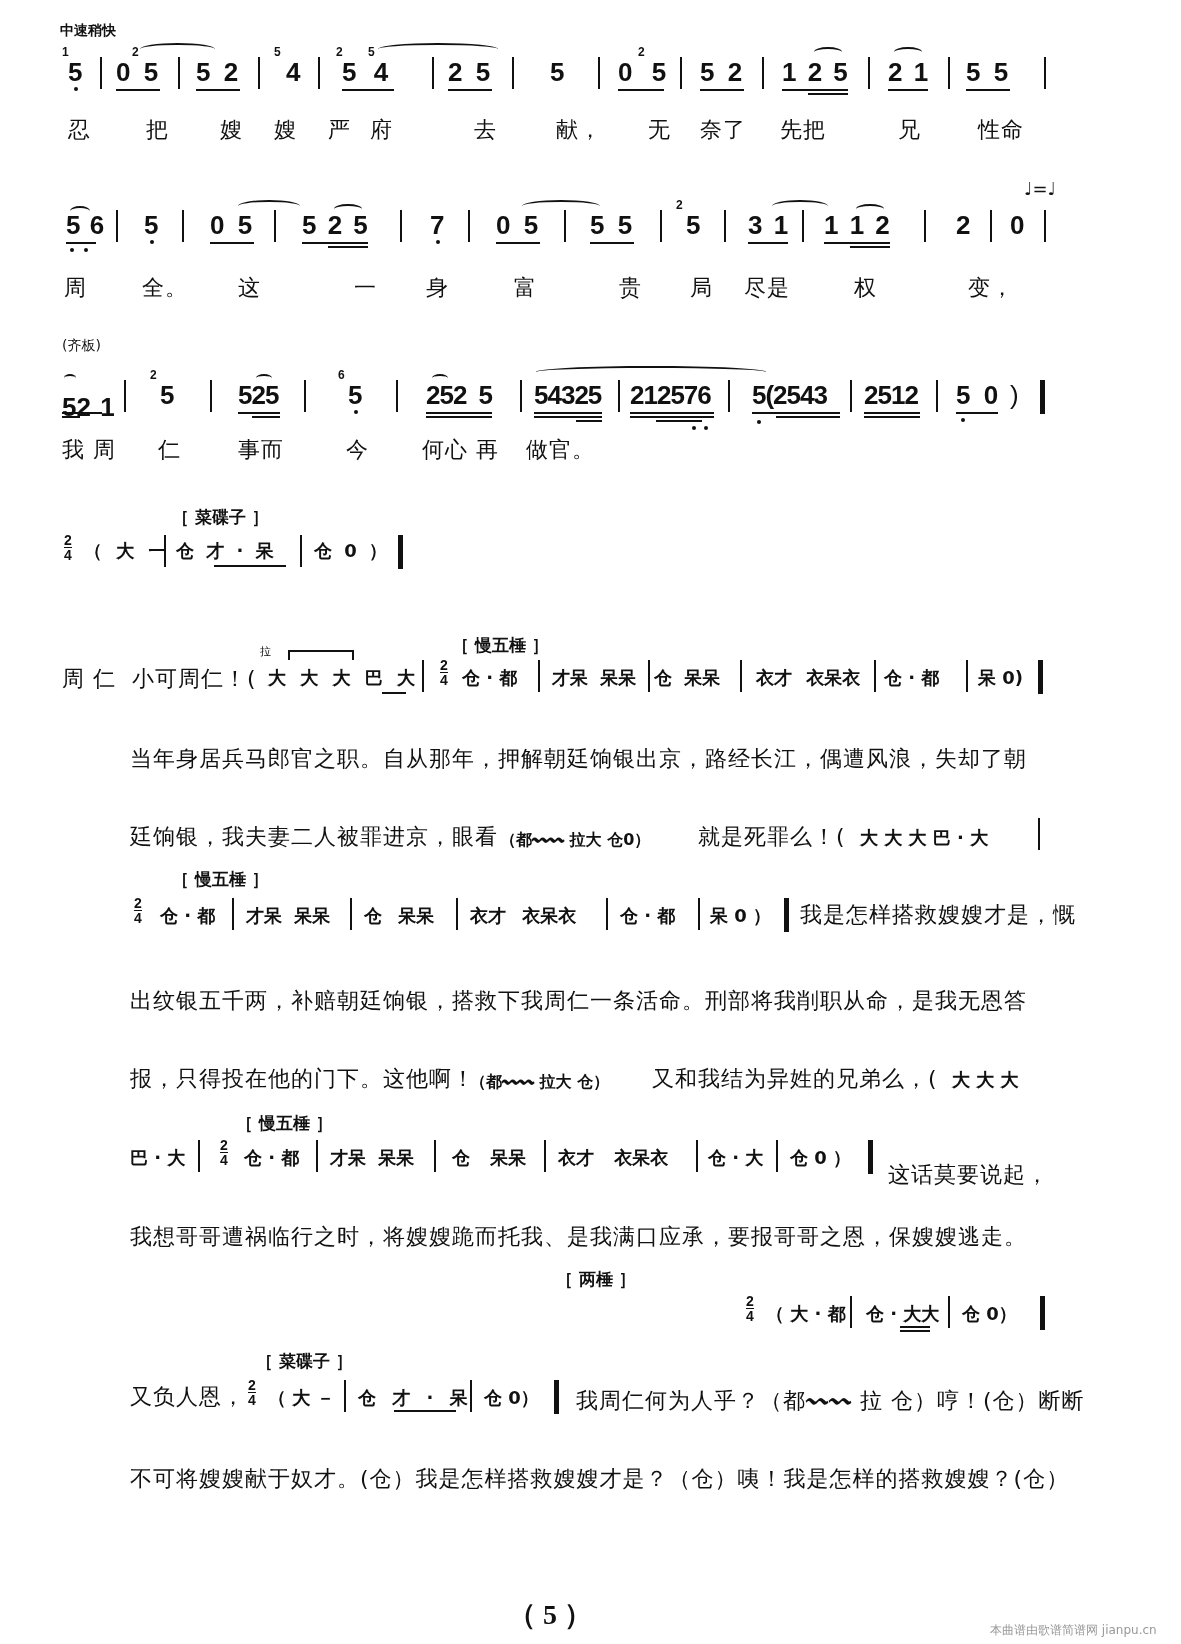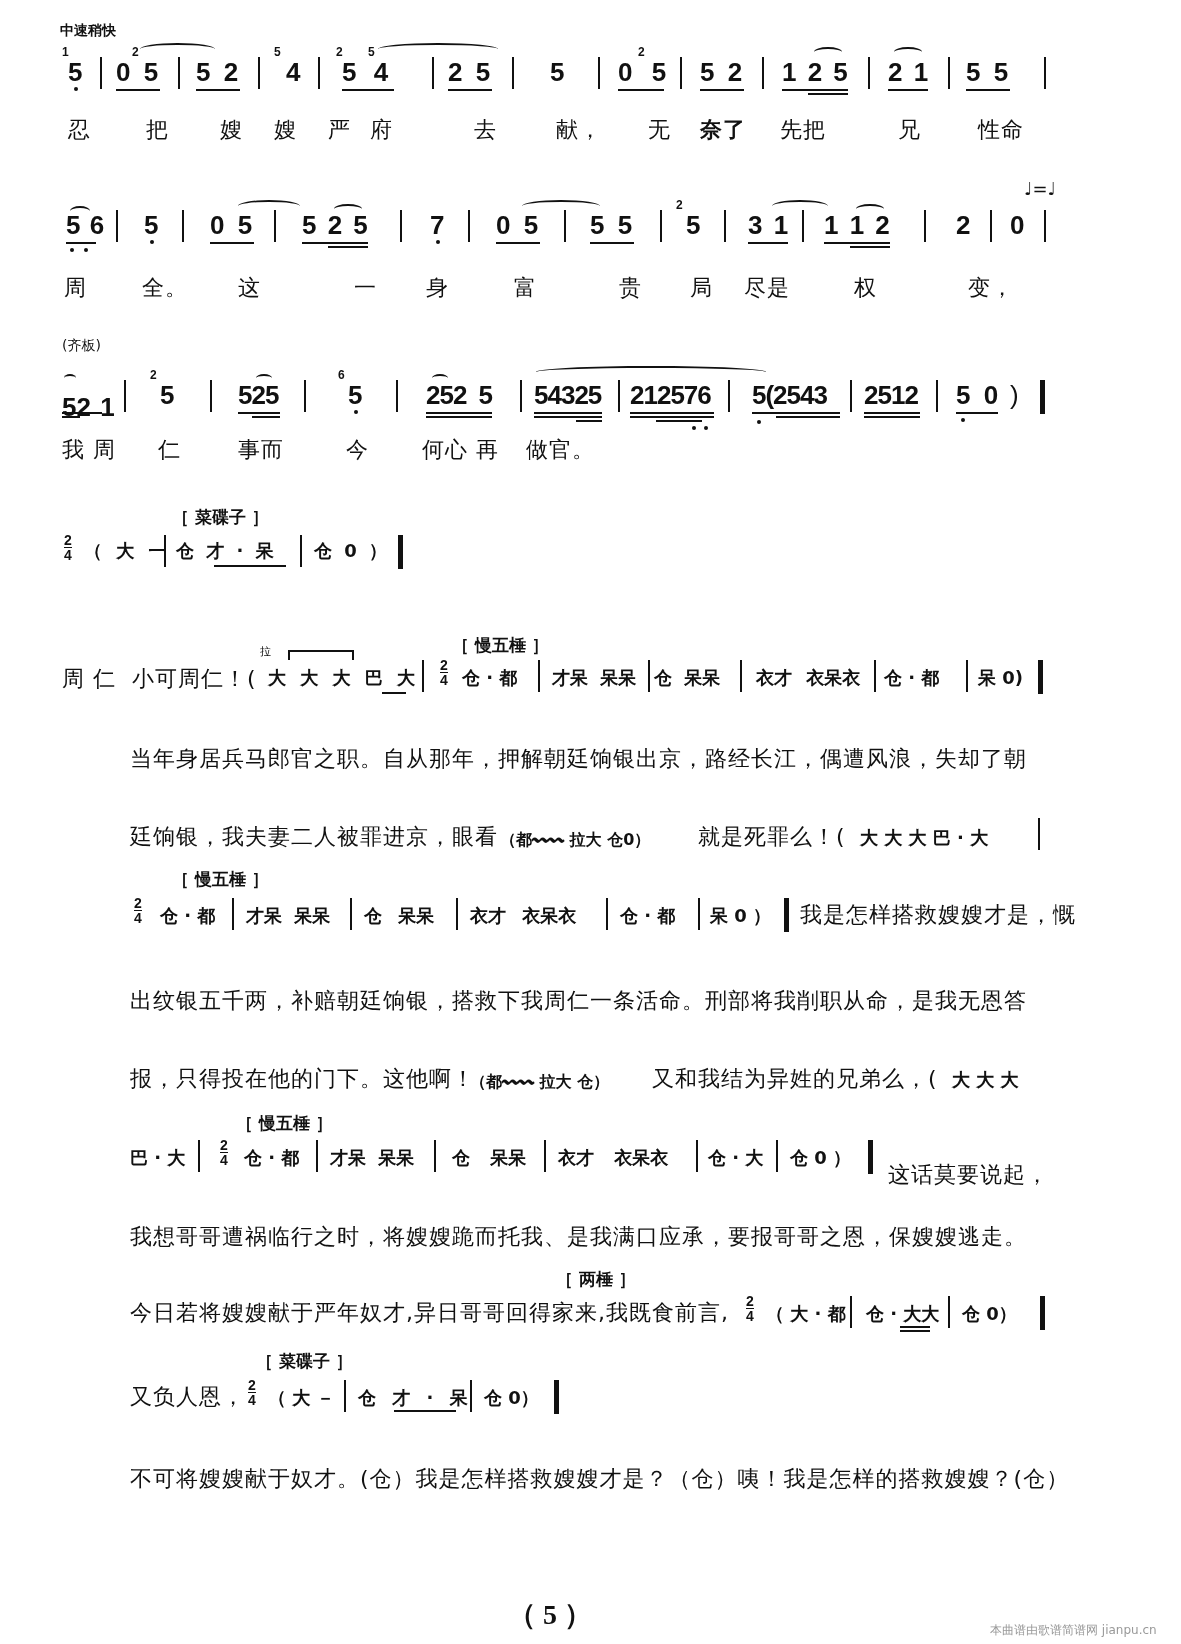--- a/index.html
+++ b/index.html
@@ -76,21 +76,21 @@
 <div class="abs lyric" style="left:68px;top:115px;width:1000px;">
   <span class="abs" style="left:0px;">忍</span>
   <span class="abs" style="left:78px;">把</span>
   <span class="abs" style="left:152px;">嫂</span>
   <span class="abs" style="left:206px;">嫂</span>
   <span class="abs" style="left:260px;">严</span>
   <span class="abs" style="left:302px;">府</span>
   <span class="abs" style="left:406px;">去</span>
   <span class="abs" style="left:488px;">献，</span>
   <span class="abs" style="left:580px;">无</span>
-  <span class="abs" style="left:632px;font-weight:bold;">奈了</span>
+  <span class="abs" style="left:632px;">奈了</span>
   <span class="abs" style="left:712px;">先把</span>
   <span class="abs" style="left:830px;">兄</span>
   <span class="abs" style="left:910px;">性命</span>
 </div>
 
 <div class="abs" style="left:60px;top:210px;width:1000px;height:60px;">
   <div class="slur" style="left:10px;top:-4px;width:20px;height:8px;"></div>
   <span class="abs note" style="left:6px;top:0px;word-spacing:2px;">5 6</span>
   <div class="ul" style="left:6px;top:32px;width:30px;"></div>
   <span class="dot" style="left:10px;top:38px;"></span>
@@ -313,21 +313,20 @@
   <div class="bar" style="left:646px;top:0px;height:32px;"></div>
   <span class="abs perc" style="left:660px;top:6px;">仓 0 ）</span>
   <div class="dbar" style="left:738px;top:0px;height:34px;"></div>
   <span class="abs prose" style="left:758px;top:20px;">这话莫要说起，</span>
 </div>
 
 <div class="abs prose" style="left:130px;top:1222px;">我想哥哥遭祸临行之时，将嫂嫂跪而托我、是我满口应承，要报哥哥之恩，保嫂嫂逃走。</div>
 
 <div class="abs bracket" style="left:556px;top:1268px;">［ 两棰 ］</div>
 <div class="abs" style="left:130px;top:1296px;width:930px;height:40px;">
-  <span class="abs prose" style="left:0px;top:2px;">今日若将嫂嫂献于严年奴才,异日哥哥回得家来,我既食前言,</span>
   <div class="ts" style="left:616px;top:-2px;">
       <div>2</div>
       <div style="border-top:1px solid #111;">4</div>
     </div>
   <span class="abs perc" style="left:636px;top:6px;">（ 大 · 都</span>
   <div class="bar" style="left:720px;top:0px;height:32px;"></div>
   <span class="abs perc" style="left:736px;top:6px;">仓 · 大大</span>
   <div class="ul" style="left:770px;top:30px;width:30px;"></div>
   <div class="ul" style="left:770px;top:34px;width:30px;"></div>
   <div class="bar" style="left:818px;top:0px;height:32px;"></div>
@@ -342,18 +341,19 @@
       <div>2</div>
       <div style="border-top:1px solid #111;">4</div>
     </div>
   <span class="abs perc" style="left:138px;top:6px;">（ 大 －</span>
   <div class="bar" style="left:214px;top:0px;height:32px;"></div>
   <span class="abs perc" style="left:228px;top:6px;word-spacing:10px;">仓 才 · 呆</span>
   <div class="ul" style="left:264px;top:30px;width:62px;"></div>
   <div class="bar" style="left:340px;top:0px;height:32px;"></div>
   <span class="abs perc" style="left:354px;top:6px;">仓 0）</span>
   <div class="dbar" style="left:424px;top:0px;height:34px;"></div>
+  <span class="abs prose" style="left:446px;top:2px;">我周仁何为人乎？（都〰〰 拉 仓）哼！(仓）断断</span>
 </div>
 
 <div class="abs prose" style="left:130px;top:1464px;">不可将嫂嫂献于奴才。(仓）我是怎样搭救嫂嫂才是？（仓）咦！我是怎样的搭救嫂嫂？(仓）</div>
 
 <div class="abs pageno" style="left:508px;top:1596px;">（ 5 ）</div>
 <div class="abs wm" style="left:990px;top:1622px;">本曲谱由歌谱简谱网 jianpu.cn</div>
 
 </body></html>

